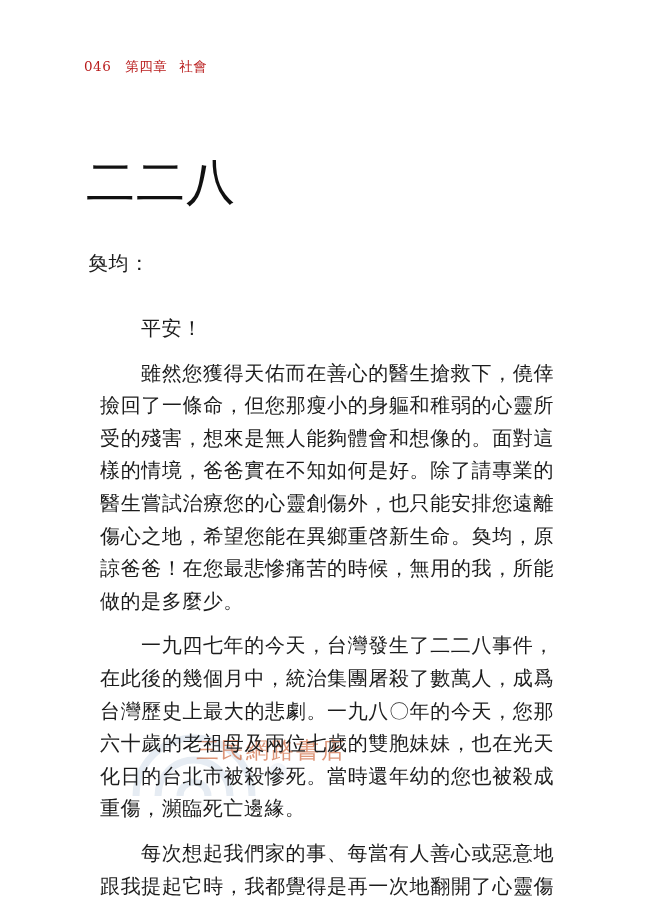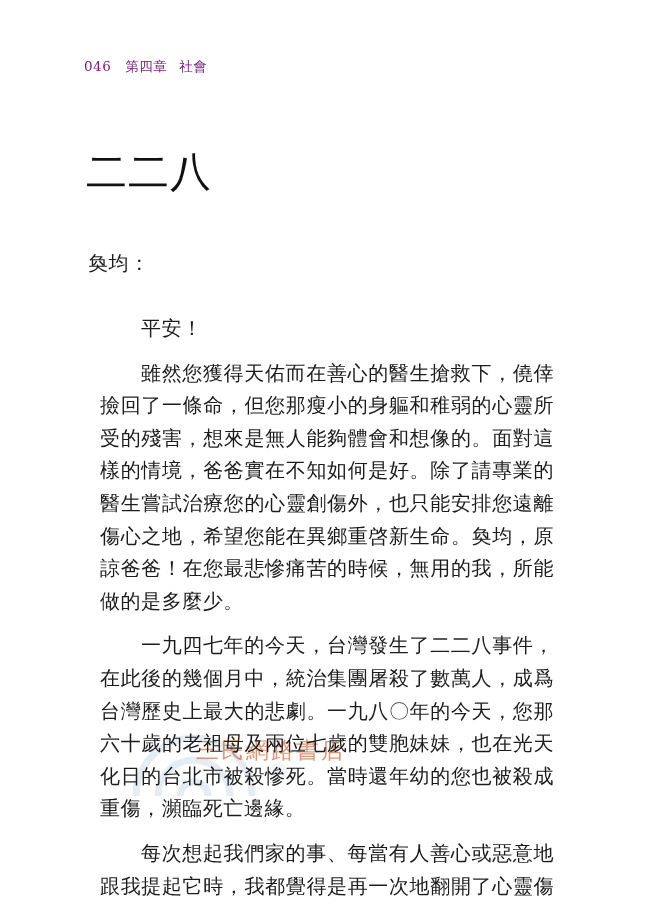--- a/index.html
+++ b/index.html
@@ -44,34 +44,34 @@
     z-index: 0;
     pointer-events: none;
   }
 
   
   .running-head {
     position: absolute;
     left: 84px;
     top: 58px;
     font-size: 13.5px;
-    color: #701a75;
+    color: #b91c1c;
     letter-spacing: 0.5px;
     white-space: nowrap;
     z-index: 2;
   }
   .running-head .folio { margin-right: 14px; }
   .running-head .chap  { margin-right: 12px; }
 
   
   .chapter-title {
     position: absolute;
     left: 86px;
     top: 122px;
-    font-size: 41px;
+    font-size: 49px;
     line-height: 1.15;
     letter-spacing: 1px;
     color: #111111;
     font-weight: 400;
     white-space: nowrap;
     z-index: 2;
   }
 
   
   .salutation {

